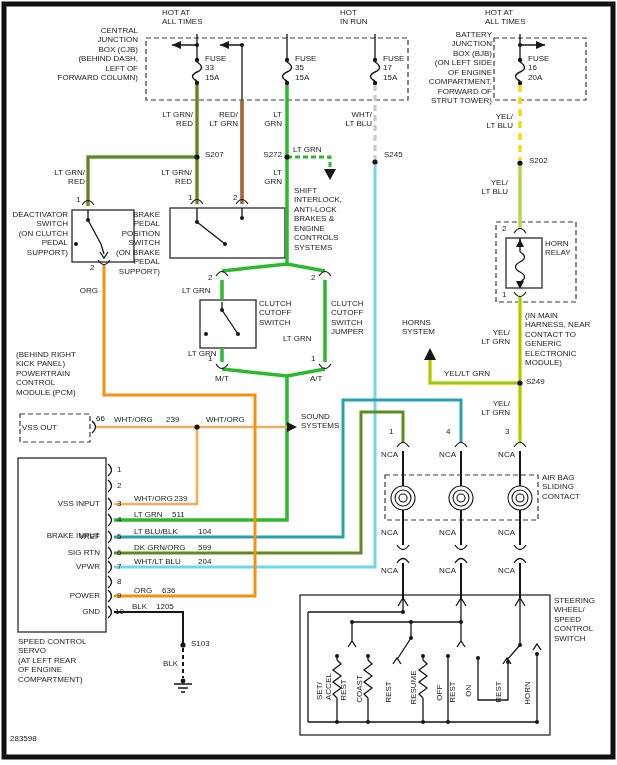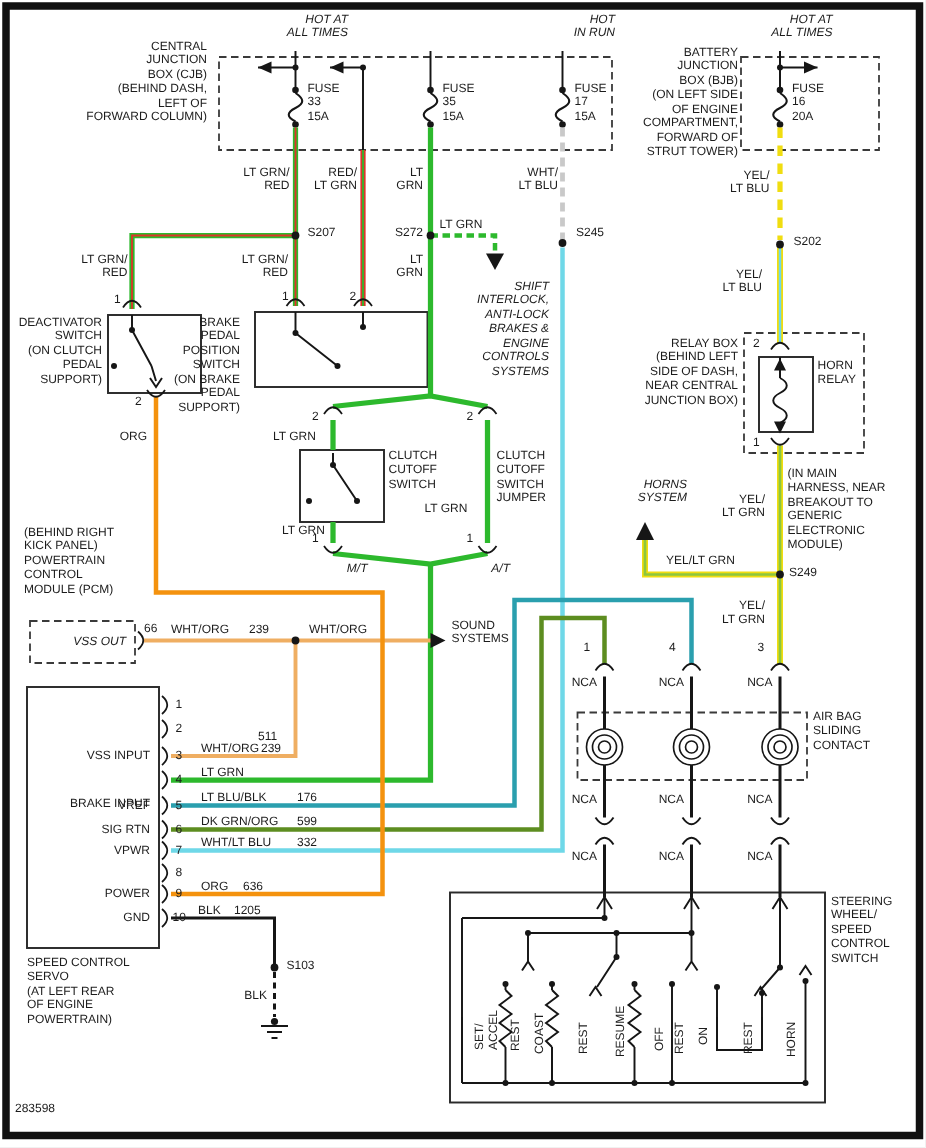--- a/index.html
+++ b/index.html
@@ -1,18 +1,18 @@
 <!DOCTYPE html>
 <html style="--lt_grn: #2db92d; --red: #dd342b; --wht: #c9c9c9; --wht_lt_blu: #6fd8e8; --yel: #f0dd10; --lt_blu_blk: #2a9fae; --dk_grn_org: #5d8d20; --wht_org: #efae62; --org: #f4920e; --yel_lt_grn: #8cc63f; --blk: #161616;"><head>
 <meta charset="utf-8">
 <style>
   html,body{margin:0;padding:0;background:#e8e8e8;}
   #page{position:relative;width:617px;height:765px;background:#ffffff;font-family:"Liberation Sans",sans-serif;overflow:hidden;}
   .lbl{position:absolute;font-size:8px;line-height:1.18;color:#1c1c1c;white-space:pre-line;letter-spacing:0;}
-  .r{text-align:right;} .c{text-align:right;font-style:italic;}
+  .r{text-align:right;} .c{text-align:left;}
   .rot{transform:rotate(-90deg);transform-origin:center center;width:60px;}
   svg{position:absolute;left:0;top:0;}
   path,polyline,line,rect,circle{fill:none;}
   .sk{stroke:#161616;}
   .bx{stroke:#2a2a2a;stroke-width:1.3;}
   .dash{stroke:#3a3a3a;stroke-width:1.2;stroke-dasharray:5 3;}
   .s-grn{stroke:var(--lt_grn);} .s-red{stroke:var(--red);} .s-gray{stroke:var(--wht);}
   .s-cyn{stroke:var(--wht_lt_blu);} .s-yel{stroke:var(--yel);} .s-teal{stroke:var(--lt_blu_blk);}
   .s-olv{stroke:var(--dk_grn_org);} .s-tan{stroke:var(--wht_org);} .s-org{stroke:var(--org);}
   .s-ylg{stroke:var(--yel_lt_grn);}
@@ -316,32 +316,27 @@
 CUTOFF
 SWITCH
 JUMPER</div>
 <div class="lbl" style="left:188px;top:349px">LT GRN</div>
 <div class="lbl" style="left:283px;top:334px">LT GRN</div>
 <div class="lbl" style="left:208px;top:354px">1</div>
 <div class="lbl" style="left:311px;top:354px">1</div>
 <div class="lbl c" style="left:215px;top:374px;width:30px">M/T</div>
 <div class="lbl c" style="left:310px;top:374px;width:30px">A/T</div>
 
-<div class="lbl r" style="left:414px;top:224px;width:78px">RELAY BOX
-(BEHIND LEFT
-SIDE OF DASH,
-NEAR CENTRAL
-JUNCTION BOX)</div>
 <div class="lbl" style="left:545px;top:239px">HORN
 RELAY</div>
 <div class="lbl" style="left:502px;top:224px">2</div>
 <div class="lbl" style="left:502px;top:290px">1</div>
 <div class="lbl" style="left:525px;top:311px;width:82px">(IN MAIN
 HARNESS, NEAR
-BREAKOUT TO
+CONTACT TO
 GENERIC
 ELECTRONIC
 MODULE)</div>
 <div class="lbl r" style="left:468px;top:328px;width:42px">YEL/
 LT GRN</div>
 <div class="lbl c" style="left:402px;top:318px;width:56px">HORNS
 SYSTEM</div>
 <div class="lbl" style="left:444px;top:369px">YEL/LT GRN</div>
 <div class="lbl" style="left:526px;top:377px">S249</div>
 <div class="lbl r" style="left:468px;top:399px;width:42px">YEL/
@@ -375,37 +370,37 @@
 <div class="lbl r" style="left:20px;top:531px;width:80px">BRAKE INPUT</div>
 <div class="lbl r" style="left:20px;top:532px;width:80px">VREF</div>
 <div class="lbl r" style="left:20px;top:548px;width:80px">SIG RTN</div>
 <div class="lbl r" style="left:20px;top:562px;width:80px">VPWR</div>
 <div class="lbl r" style="left:20px;top:591px;width:80px">POWER</div>
 <div class="lbl r" style="left:20px;top:607px;width:80px">GND</div>
 
 <div class="lbl" style="left:134px;top:494px">WHT/ORG</div>
 <div class="lbl" style="left:174px;top:494px">239</div>
 <div class="lbl" style="left:134px;top:510px">LT GRN</div>
-<div class="lbl" style="left:172px;top:486px">511</div>
+<div class="lbl" style="left:172px;top:510px">511</div>
 <div class="lbl" style="left:134px;top:527px">LT BLU/BLK</div>
-<div class="lbl" style="left:198px;top:527px">176</div>
+<div class="lbl" style="left:198px;top:527px">104</div>
 <div class="lbl" style="left:134px;top:543px">DK GRN/ORG</div>
 <div class="lbl" style="left:198px;top:543px">599</div>
 <div class="lbl" style="left:134px;top:557px">WHT/LT BLU</div>
-<div class="lbl" style="left:198px;top:557px">332</div>
+<div class="lbl" style="left:198px;top:557px">204</div>
 <div class="lbl" style="left:134px;top:586px">ORG</div>
 <div class="lbl" style="left:162px;top:586px">636</div>
 <div class="lbl" style="left:132px;top:602px">BLK</div>
 <div class="lbl" style="left:156px;top:602px">1205</div>
 
 <div class="lbl" style="left:18px;top:637px;width:90px">SPEED CONTROL
 SERVO
 (AT LEFT REAR
 OF ENGINE
-POWERTRAIN)</div>
+COMPARTMENT)</div>
 <div class="lbl" style="left:191px;top:639px">S103</div>
 <div class="lbl r" style="left:150px;top:659px;width:28px">BLK</div>
 <div class="lbl" style="left:10px;top:734px">283598</div>
 
 <div class="lbl" style="left:389px;top:427px">1</div>
 <div class="lbl" style="left:446px;top:427px">4</div>
 <div class="lbl" style="left:505px;top:427px">3</div>
 <div class="lbl r" style="left:368px;top:450px;width:30px">NCA</div>
 <div class="lbl r" style="left:426px;top:450px;width:30px">NCA</div>
 <div class="lbl r" style="left:485px;top:450px;width:30px">NCA</div>

